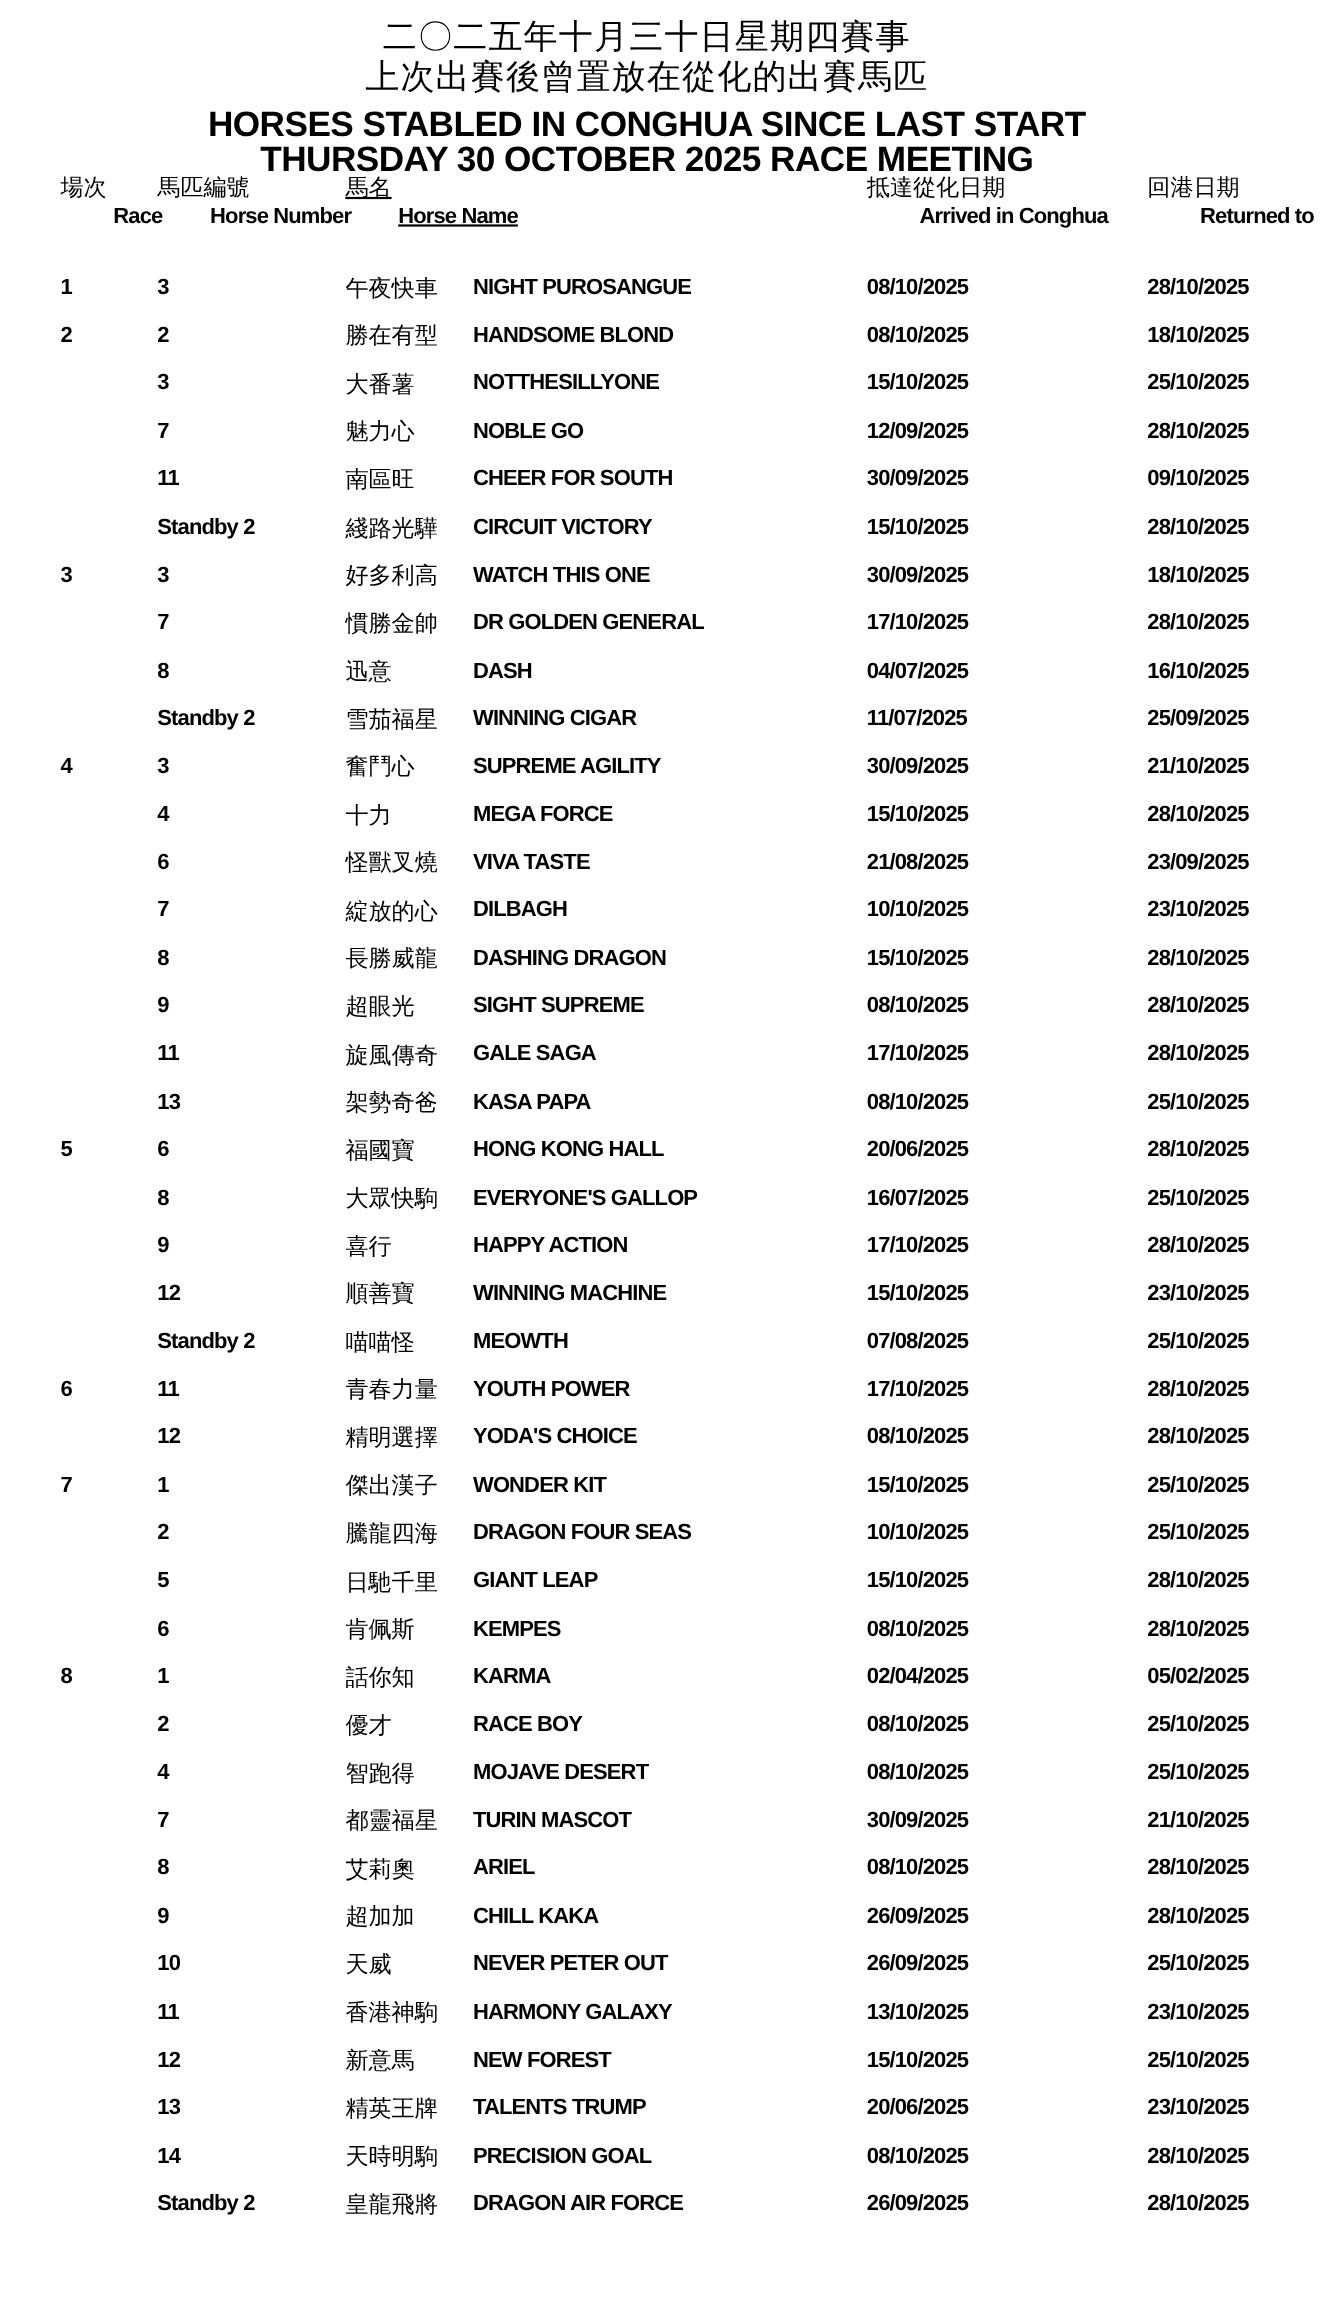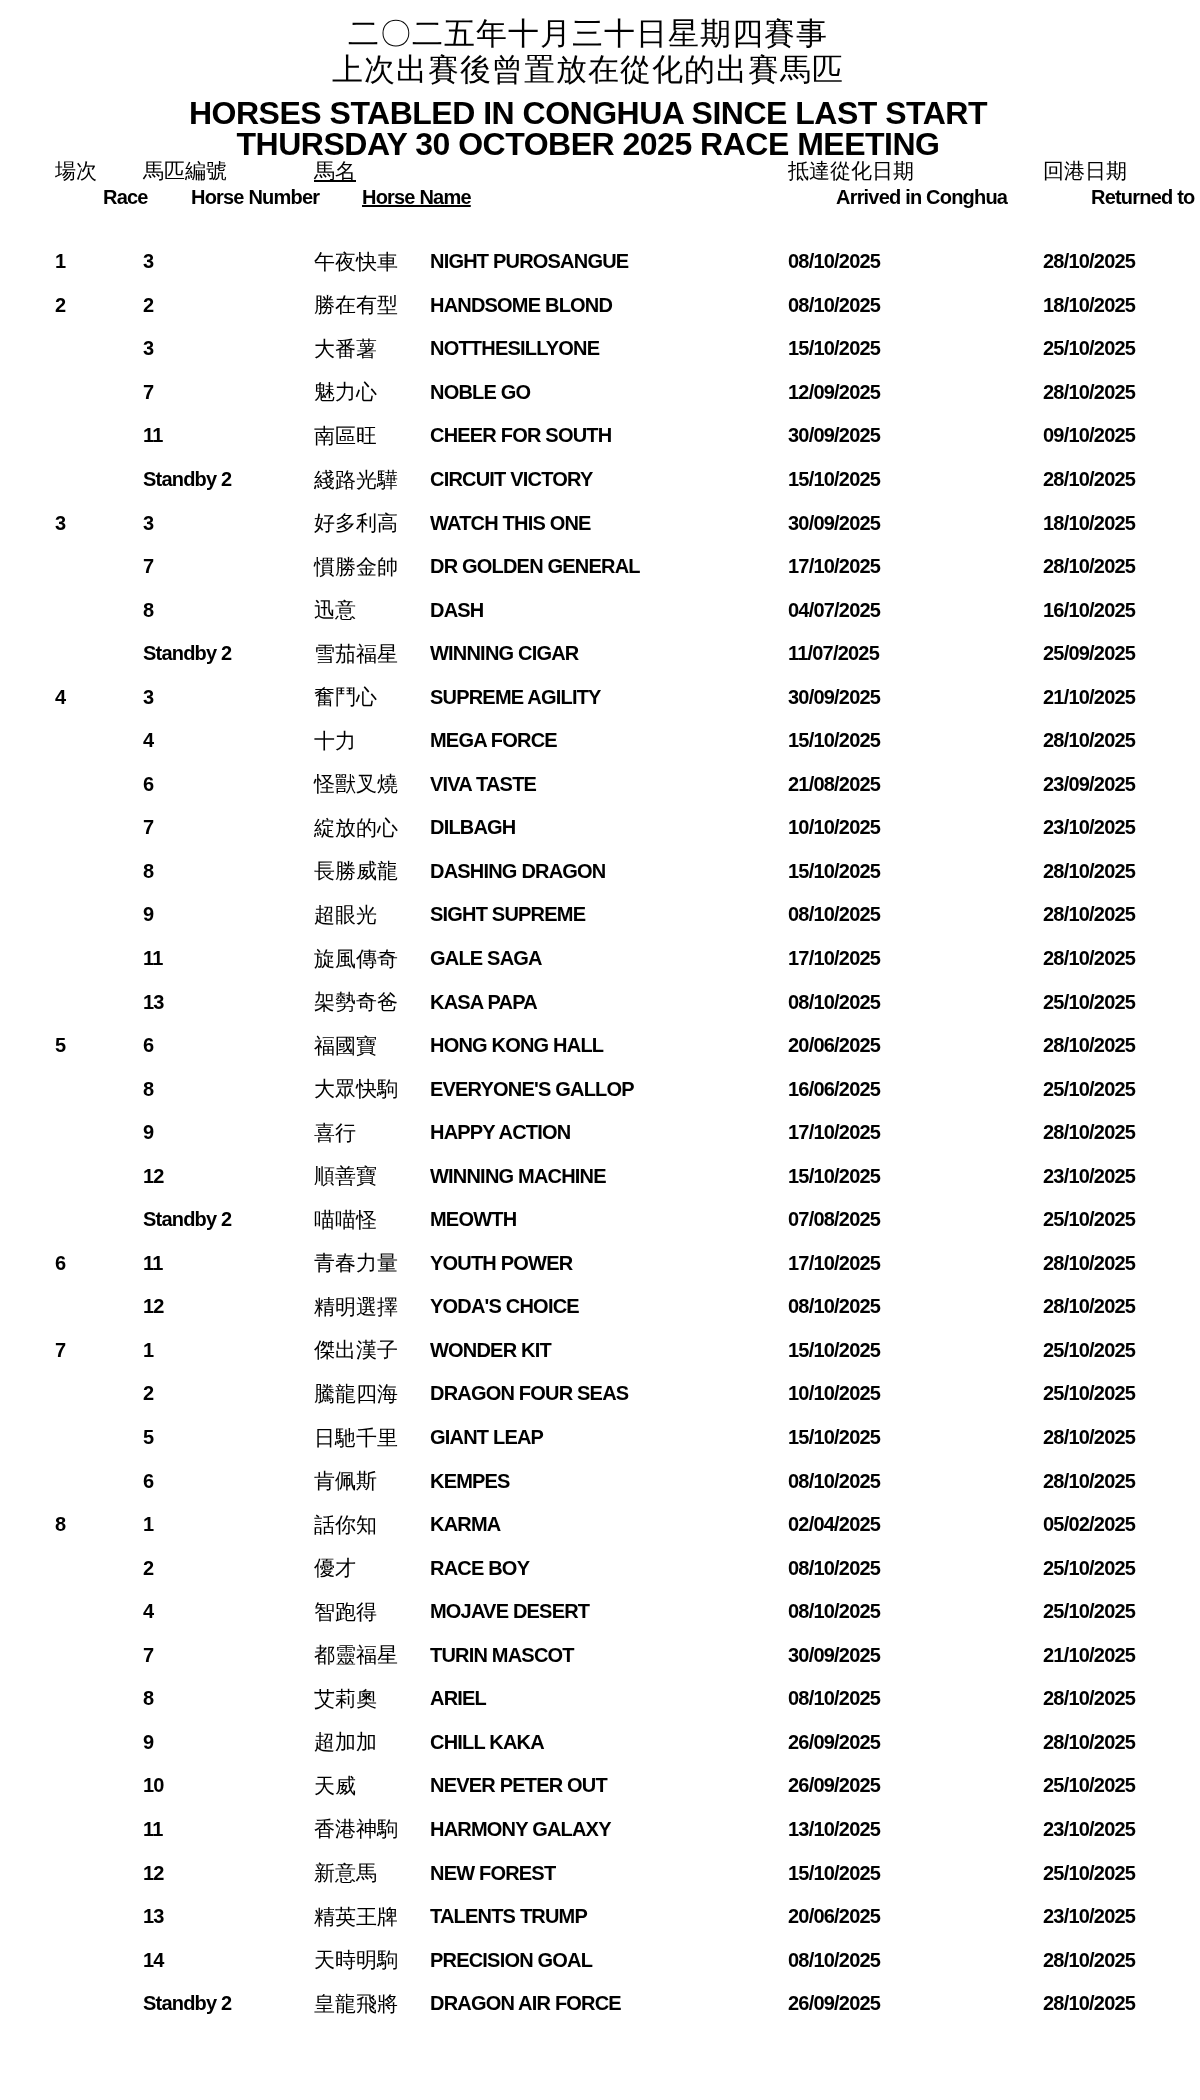--- a/index.html
+++ b/index.html
@@ -246,21 +246,21 @@
       <div class="cell b">HONG KONG HALL</div>
       <div class="cell b">20/06/2025</div>
       <div class="cell b">28/10/2025</div>
     </div>
 
     <div class="row grid">
       <div class="cell b"></div>
       <div class="cell b">8</div>
       <div class="cell zh-name">大眾快駒</div>
       <div class="cell b">EVERYONE'S GALLOP</div>
-      <div class="cell b">16/06/2025</div>
+      <div class="cell b">16/07/2025</div>
       <div class="cell b">25/10/2025</div>
     </div>
 
     <div class="row grid">
       <div class="cell b"></div>
       <div class="cell b">9</div>
       <div class="cell zh-name">喜行</div>
       <div class="cell b">HAPPY ACTION</div>
       <div class="cell b">17/10/2025</div>
       <div class="cell b">28/10/2025</div>

